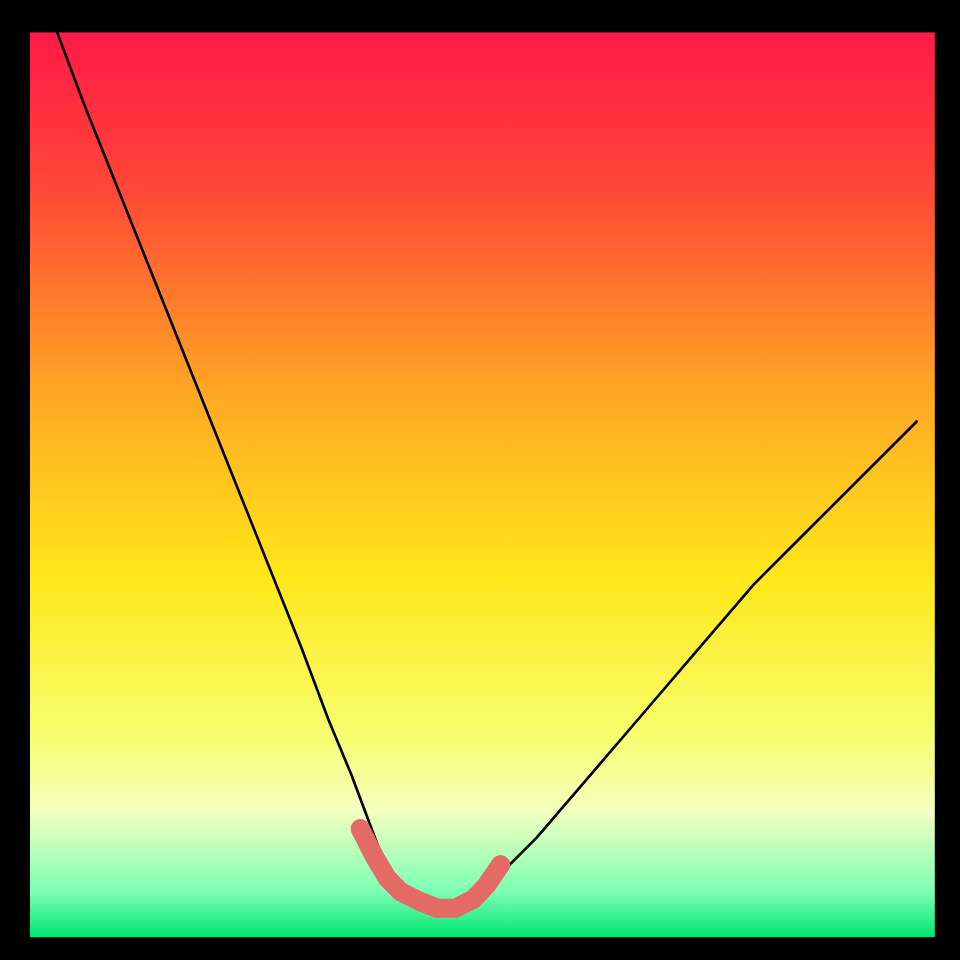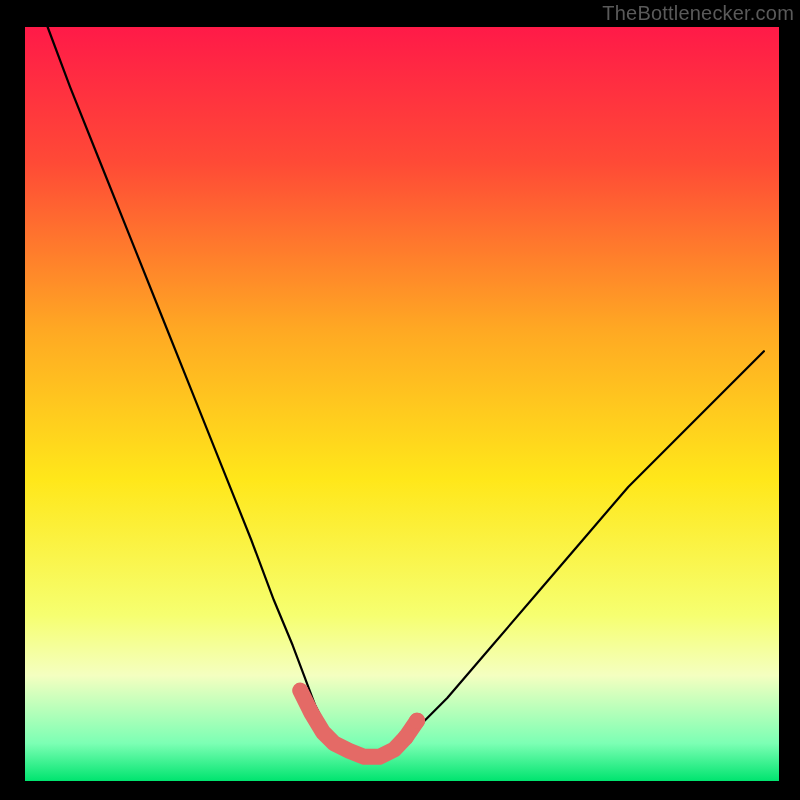--- a/index.html
+++ b/index.html
@@ -45,14 +45,13 @@
     </defs>
     <rect id="frame-bg" x="0" y="0" width="800" height="800" fill="#000"></rect>
     <rect id="plot-bg" fill="url(#bg-grad)" x="25" y="27" width="754" height="754"></rect>
     <path id="curve-path" fill="none" d="M47.62 27.00 L70.24 87.32 L100.40 162.72 L130.56 238.12 L160.72 313.52 L190.88 388.92 L221.04 464.32 L251.20 539.72 L273.82 600.04 L292.67 645.28 L303.98 675.44 L315.29 705.60 L326.60 728.22 L337.91 743.30 L349.22 750.84 L364.30 758.38 L379.38 758.38 L394.46 750.84 L417.08 728.22 L447.24 698.06 L492.48 645.28 L537.72 592.50 L582.96 539.72 L628.20 486.94 L673.44 441.70 L718.68 396.46 L763.92 351.22" stroke="#000000" stroke-width="2.2" stroke-linecap="round" stroke-linejoin="round"></path>
     <g id="highlight-group">
         <path d="M300.21 690.52 L311.52 713.14 L322.83 731.99 L334.14 743.30 L349.22 750.84 L364.30 756.87 L379.38 756.87 L394.46 749.33 L405.77 737.27 L417.08 720.68" fill="none" stroke="#e46a66" stroke-width="16" stroke-linecap="round" stroke-linejoin="round"></path>
         <circle cx="417.08" cy="720.68" r="8" fill="#e46a66"></circle>
         <circle cx="405.77" cy="737.27" r="8" fill="#e46a66"></circle>
       </g>
   </svg>
-  <div class="attr">TheBottlenecker.com</div>
 </div>
 
 </body></html>

